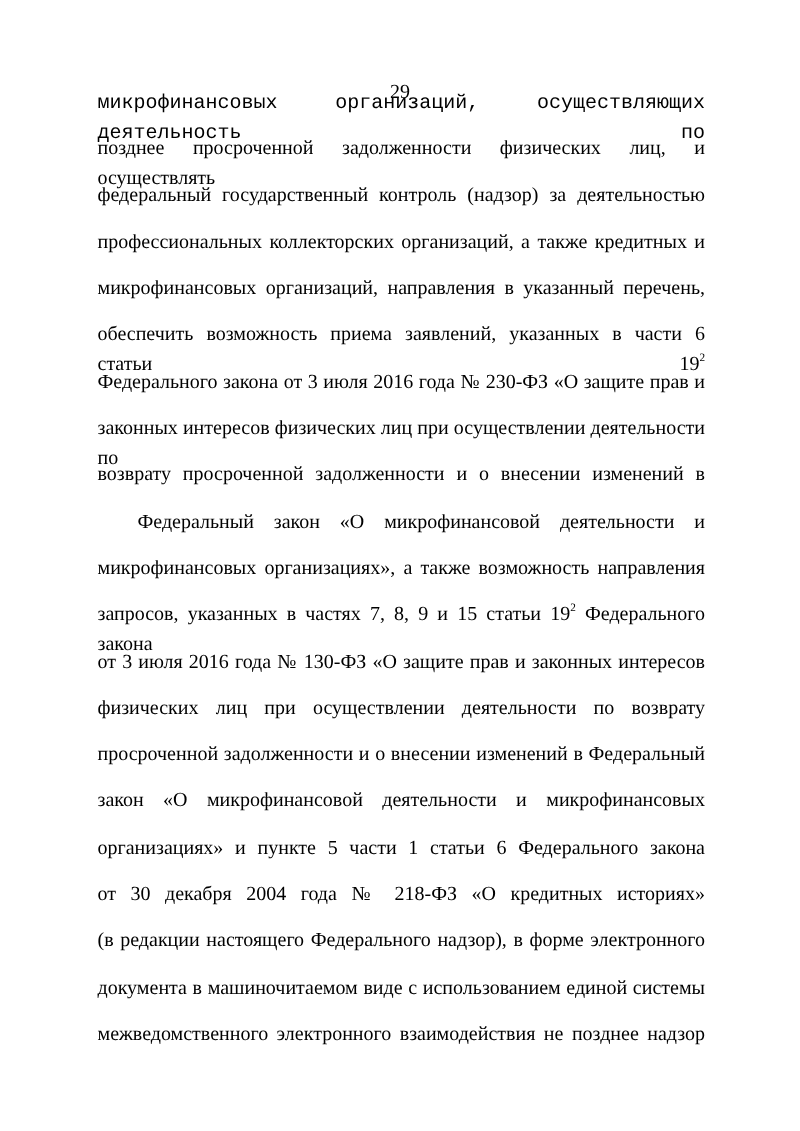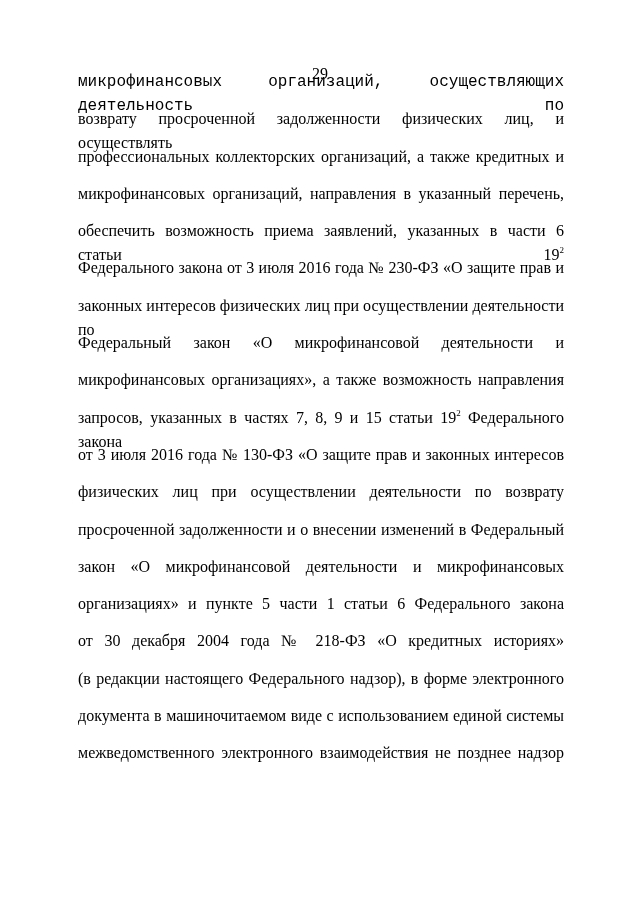--- a/index.html
+++ b/index.html
@@ -49,27 +49,29 @@
       vertical-align: 7px;
     }
   </style>
 </head>
 <body>
 
 <div class="page-number">29</div>
 
 <div class="body-text">
   <span class="line" style="white-space: normal; font-family: Liberation Mono, monospace;">микрофинансовых организаций, осуществляющих деятельность по</span>
-  <span class="line" style="white-space: normal;">возврату просроченной задолженности физических лиц, и осуществлять</span>
+  <span class="line" style="white-space: normal;">позднее просроченной задолженности физических лиц, и осуществлять</span>
+  <span class="line" style="white-space: normal;">федеральный государственный контроль (надзор) за деятельностью</span>
   <span class="line" style="white-space: normal;">профессиональных коллекторских организаций, а также кредитных и</span>
   <span class="line" style="white-space: normal;">микрофинансовых организаций, направления в указанный перечень,</span>
   <span class="line" style="white-space: normal;"><span>обеспечить возможность приема заявлений, указанных в части 6 статьи 19</span><sup>2</sup><span></span></span>
   <span class="line" style="white-space: normal;">Федерального закона от 3 июля 2016 года № 230-ФЗ «О защите прав и</span>
   <span class="line" style="white-space: normal;">законных интересов физических лиц при осуществлении деятельности по</span>
-  <span class="line" style="white-space: normal;">Федеральный закон «О микрофинансовой деятельности и</span>
+  <span class="line" style="white-space: normal;">возврату просроченной задолженности и о внесении изменений в</span>
+  <span class="line" style="white-space: normal; margin-left: 32px;">Федеральный закон «О микрофинансовой деятельности и</span>
   <span class="line" style="white-space: normal;">микрофинансовых организациях», а также возможность направления</span>
   <span class="line" style="white-space: normal;"><span>запросов, указанных в частях 7, 8, 9 и 15 статьи 19</span><sup>2</sup><span> Федерального закона</span></span>
   <span class="line" style="white-space: normal;">от 3 июля 2016 года № 130-ФЗ «О защите прав и законных интересов</span>
   <span class="line" style="white-space: normal; font-family: Liberation Serif, serif;">физических лиц при осуществлении деятельности по возврату</span>
   <span class="line" style="white-space: normal;">просроченной задолженности и о внесении изменений в Федеральный</span>
   <span class="line" style="white-space: normal;">закон «О микрофинансовой деятельности и микрофинансовых</span>
   <span class="line" style="white-space: normal;">организациях» и пункте 5 части 1 статьи 6 Федерального закона</span>
   <span class="line" style="white-space: normal;">от 30 декабря 2004 года № 218-ФЗ «О кредитных историях»</span>
   <span class="line" style="white-space: normal;">(в редакции настоящего Федерального надзор), в форме электронного</span>
   <span class="line" style="white-space: normal;">документа в машиночитаемом виде с использованием единой системы</span>

